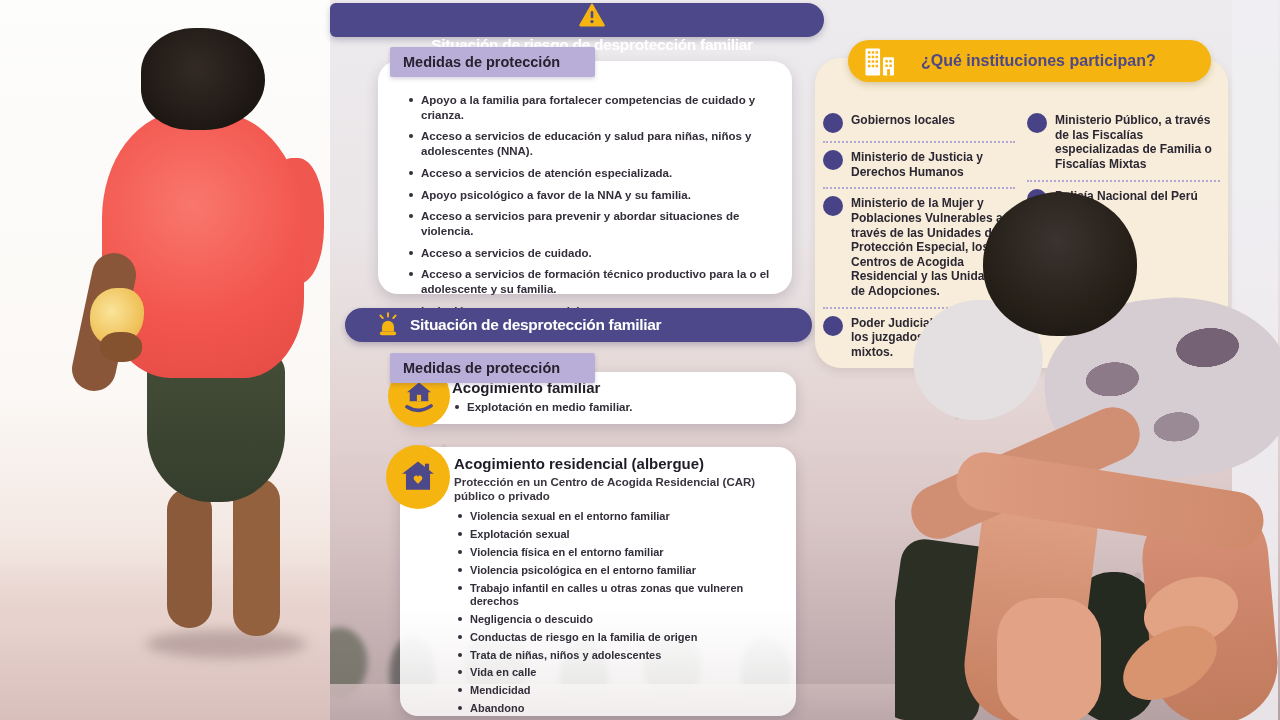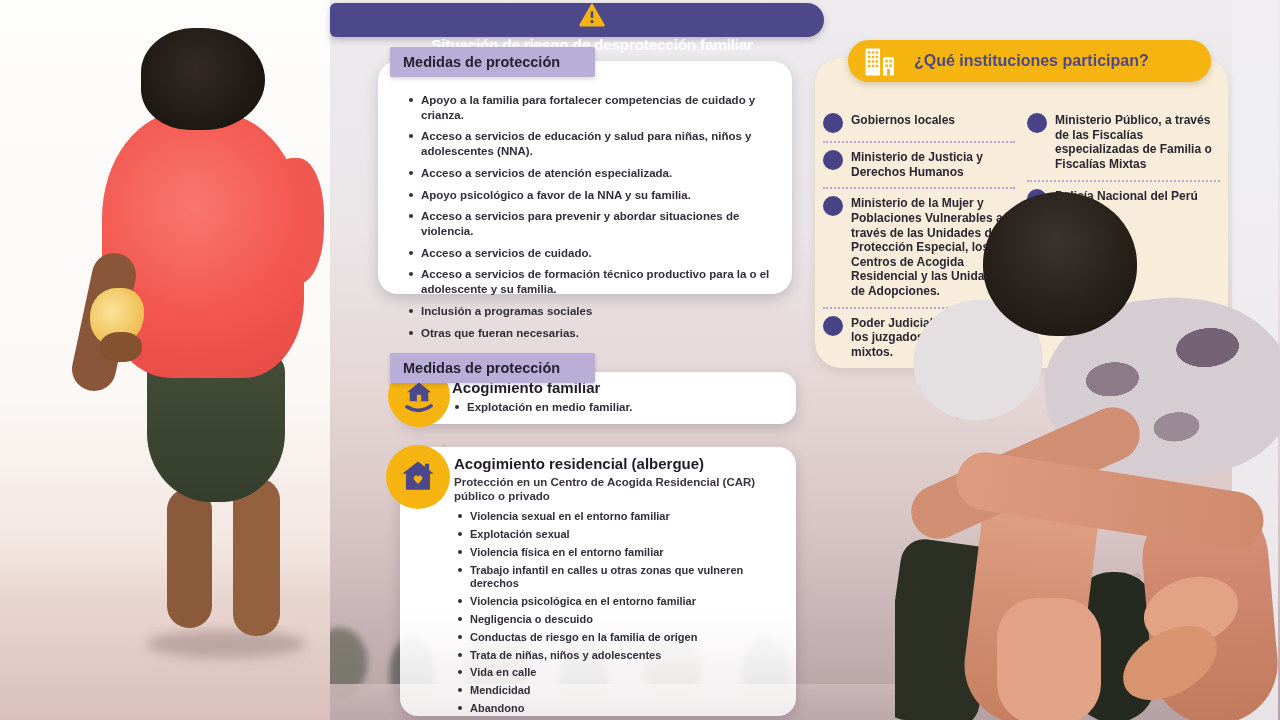--- a/index.html
+++ b/index.html
@@ -79,21 +79,21 @@
     font-size:11px;line-height:1.18;margin-bottom:5px;}
   ul.rlist li::before{content:"";position:absolute;left:4px;top:4px;width:4px;height:4px;border-radius:50%;background:#332e3a;}
   .icon-circle{position:absolute;background:#f6b411;border-radius:50%;display:flex;align-items:center;justify-content:center;}
   .ic2{left:-12px;top:-7px;width:62px;height:62px;}
   .ic3{left:-14px;top:-2px;width:64px;height:64px;}
   
   .inst-panel{left:815px;top:58px;width:413px;height:310px;border-radius:26px;background:#f8edda;z-index:5;
     box-shadow:0 4px 10px rgba(90,70,40,.12);padding:48px 8px 6px 8px;box-sizing:border-box;
     display:flex;gap:12px;}
   .inst-banner{left:848px;top:40px;width:347px;height:42px;border-radius:21px;background:#f6b411;z-index:6;
-    display:flex;align-items:center;gap:12px;padding-left:16px;color:#4c4889;font-weight:800;font-size:16px;white-space:nowrap;
+    display:flex;align-items:center;gap:19px;padding-left:16px;color:#4c4889;font-weight:800;font-size:16px;white-space:nowrap;
     box-shadow:0 3px 6px rgba(120,90,20,.25);}
   .inst-col{display:flex;flex-direction:column;}
   .inst-col.left{width:196px;}
   .inst-col.right{width:197px;}
   .inst-item{display:flex;gap:8px;padding:7px 0 8px 0;border-bottom:2px dotted #b3a8d2;align-items:flex-start;}
   .inst-item:last-child{border-bottom:none;}
   .inst-bullet{flex:none;width:20px;height:20px;border-radius:50%;background:#474386;margin-top:0;}
   .inst-text{font-size:12px;font-weight:700;color:#2b2733;line-height:1.22;}
   
   .photo-right{left:895px;top:150px;width:385px;height:570px;z-index:6;overflow:hidden;}
@@ -167,20 +167,34 @@
       <li>Acceso a servicios de atención especializada.</li>
       <li>Apoyo psicológico a favor de la NNA y su familia.</li>
       <li>Acceso a servicios para prevenir y abordar situaciones de violencia.</li>
       <li>Acceso a servicios de cuidado.</li>
       <li>Acceso a servicios de formación técnico productivo para la o el adolescente y su familia.</li>
       <li>Inclusión a programas sociales</li>
       <li>Otras que fueran necesarias.</li>
     </ul>
   </div>
 
+  <div class="abs banner banner2">
+    <span>
+      <svg width="26" height="26" viewBox="0 0 24 24">
+        <g stroke="#f6b411" stroke-width="1.8" stroke-linecap="round">
+          <line x1="12" y1="1.2" x2="12" y2="4.2"></line>
+          <line x1="5" y1="3.2" x2="7.2" y2="5.6"></line>
+          <line x1="19" y1="3.2" x2="16.8" y2="5.6"></line>
+        </g>
+        <path d="M6.5 18 V13.5 A5.5 5.5 0 0 1 17.5 13.5 V18 Z" fill="#f6b411"></path>
+        <rect x="4.5" y="18" width="15" height="3.4" rx="1.7" fill="#f6b411"></rect>
+      </svg>
+    </span>
+    <span>Situación de desprotección familiar</span>
+  </div>
 
   <div class="abs tab tab2">
     <span>Medidas de protección</span>
   </div>
 
   <div class="abs card card2">
     <div class="icon-circle ic2">
       <svg width="36" height="36" viewBox="0 0 24 24">
         <path d="M12 3 L20 9.5 H18.2 V15.5 H5.8 V9.5 H4 Z" fill="#4c4889"></path>
         <rect x="10.6" y="11.2" width="2.8" height="4.3" fill="#f6b411"></rect>
@@ -200,22 +214,22 @@
         <path d="M12 2.2 L22 10 H19.6 V20 H4.4 V10 H2 Z" fill="#4c4889"></path>
         <path d="M12 16.2 C9.4 14.2 8.6 12.8 9.8 11.6 C10.7 10.7 12 11.2 12 12.1 C12 11.2 13.3 10.7 14.2 11.6 C15.4 12.8 14.6 14.2 12 16.2 Z" fill="#f6b411"></path>
       </svg>
     </div>
     <div class="card-title">Acogimiento residencial (albergue)</div>
     <div class="card-sub">Protección en un Centro de Acogida Residencial (CAR) público o privado</div>
     <ul class="rlist">
       <li>Violencia sexual en el entorno familiar</li>
       <li>Explotación sexual</li>
       <li>Violencia física en el entorno familiar</li>
+      <li>Violencia psicológica en el entorno familiar</li>
       <li>Trabajo infantil en calles u otras zonas que vulneren derechos</li>
-      <li>Violencia psicológica en el entorno familiar</li>
       <li>Negligencia o descuido</li>
       <li>Conductas de riesgo en la familia de origen</li>
       <li>Trata de niñas, niños y adolescentes</li>
       <li>Vida en calle</li>
       <li>Mendicidad</li>
       <li>Abandono</li>
     </ul>
   </div>
 
   <div class="abs inst-panel">

